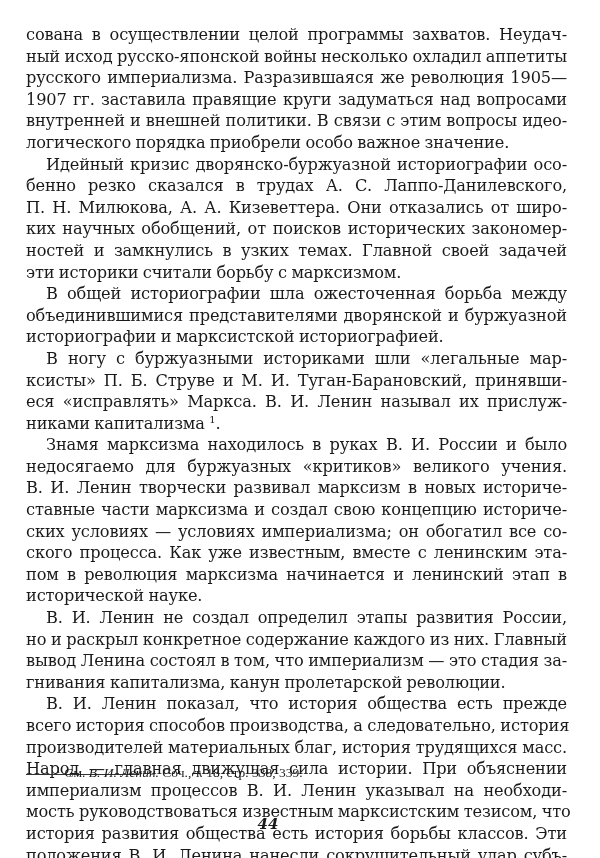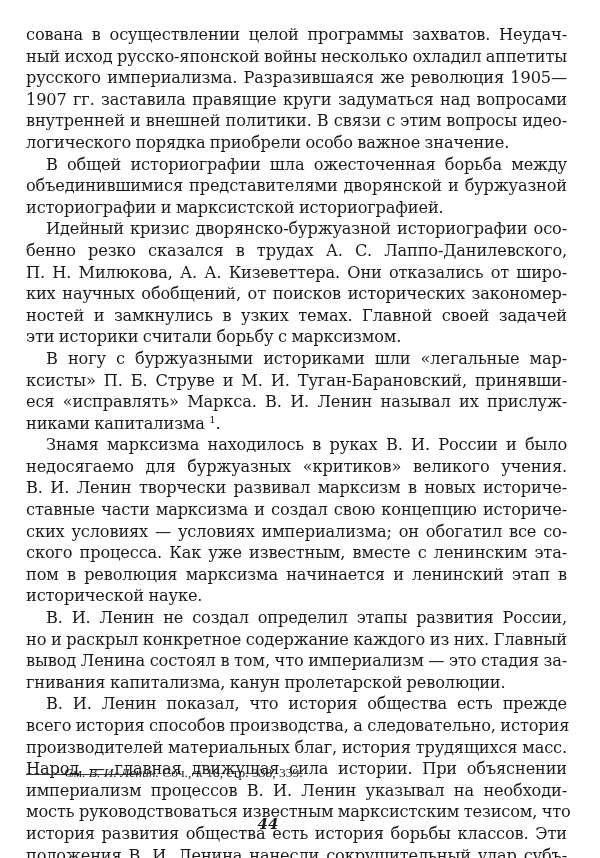--- a/index.html
+++ b/index.html
@@ -42,32 +42,32 @@
   <div>
     <span class="line">сована в осуществлении целой программы захватов. Неудач-</span>
     <span class="line">ный исход русско-японской войны несколько охладил аппетиты</span>
     <span class="line">русского империализма. Разразившаяся же революция 1905—</span>
     <span class="line">1907 гг. заставила правящие круги задуматься над вопросами</span>
     <span class="line">внутренней и внешней политики. В связи с этим вопросы идео-</span>
     <span class="line last">логического порядка приобрели особо важное значение.</span>
   </div>
 
   <div>
-    <span class="line indent">В общей историографии шла ожесточенная борьба между</span>
-    <span class="line">объединившимися представителями дворянской и буржуазной</span>
-    <span class="line last">историографии и марксистской историографией.</span>
-  </div>
-
-  <div>
     <span class="line indent">Идейный кризис дворянско-буржуазной историографии осо-</span>
     <span class="line">бенно резко сказался в трудах А. С. Лаппо-Данилевского,</span>
     <span class="line">П. Н. Милюкова, А. А. Кизеветтера. Они отказались от широ-</span>
     <span class="line">ких научных обобщений, от поисков исторических закономер-</span>
     <span class="line">ностей и замкнулись в узких темах. Главной своей задачей</span>
     <span class="line last">эти историки считали борьбу с марксизмом.</span>
+  </div>
+
+  <div>
+    <span class="line indent">В общей историографии шла ожесточенная борьба между</span>
+    <span class="line">объединившимися представителями дворянской и буржуазной</span>
+    <span class="line last">историографии и марксистской историографией.</span>
   </div>
 
   <div>
     <span class="line indent">В ногу с буржуазными историками шли «легальные мар-</span>
     <span class="line">ксисты» П. Б. Струве и М. И. Туган-Барановский, принявши-</span>
     <span class="line">еся «исправлять» Маркса. В. И. Ленин называл их прислуж-</span>
     <span class="line last"><span>никами капитализма</span>&nbsp;<span class="sup">1</span>.</span>
   </div>
 
   <div>

